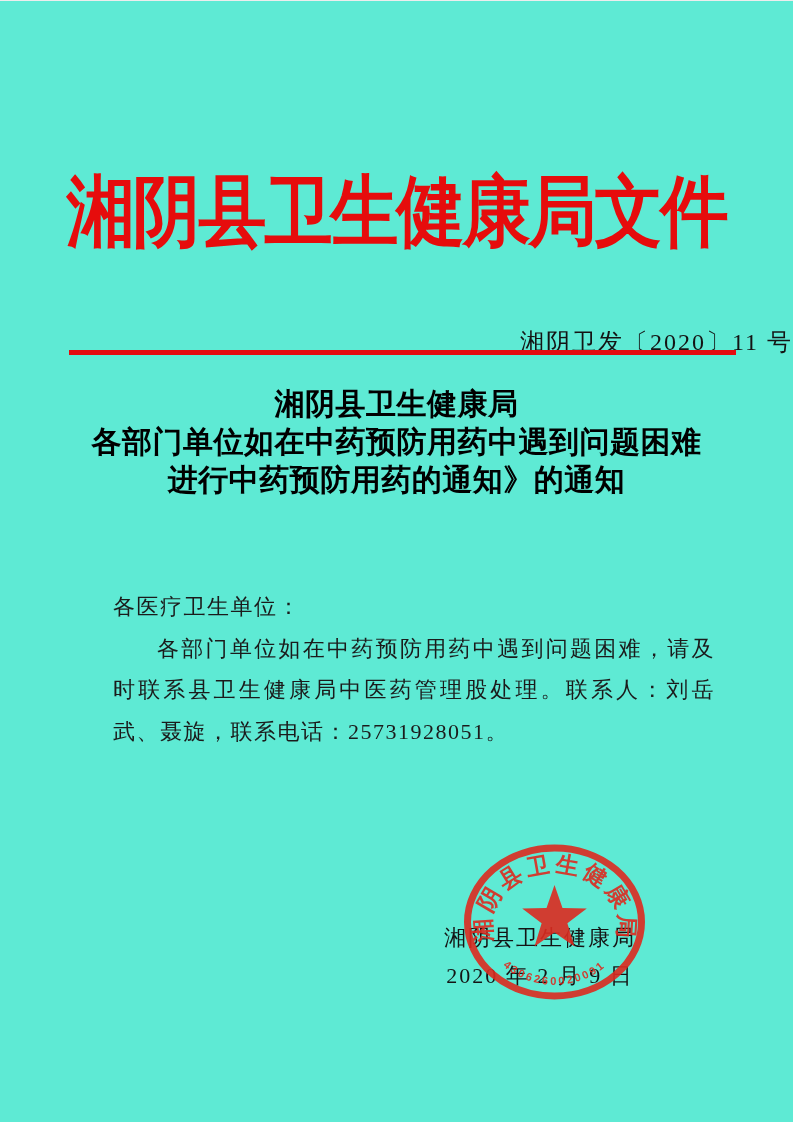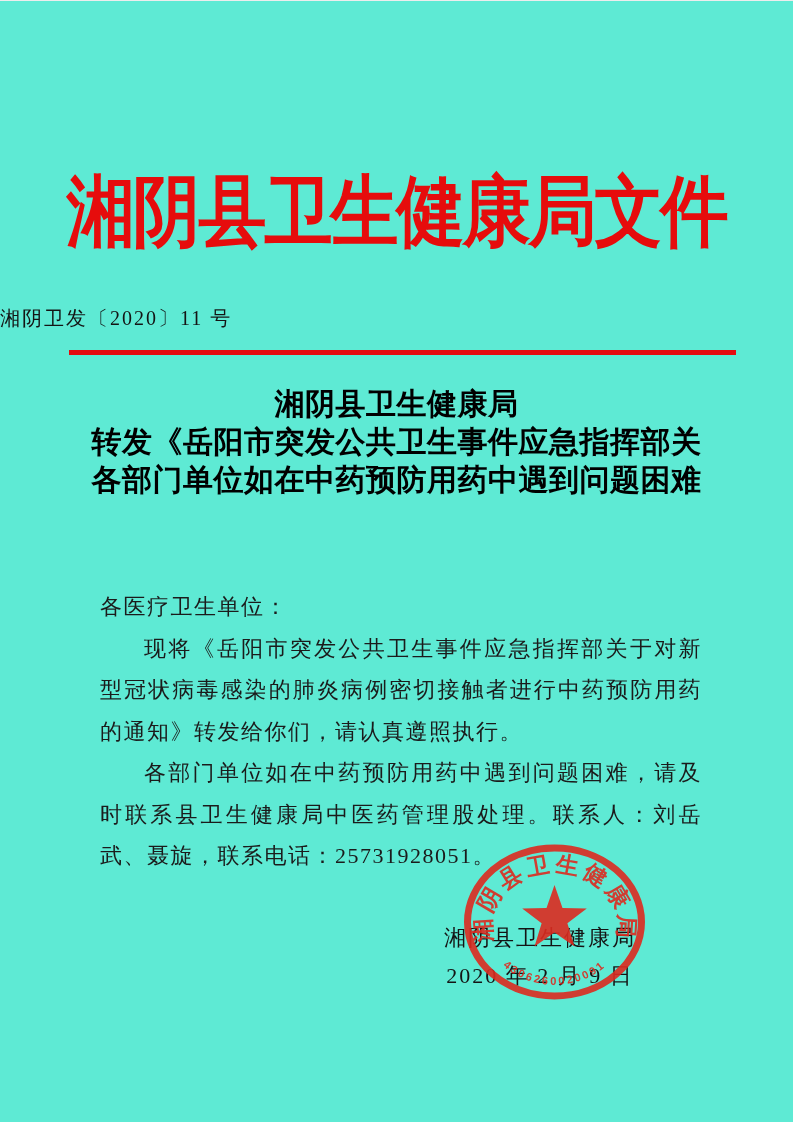--- a/index.html
+++ b/index.html
@@ -31,27 +31,27 @@
     font-weight: 700;
     color: #e60c0c;
     letter-spacing: -2px;
     transform: scaleY(1.14);
     transform-origin: center;
     white-space: nowrap;
   }
   
   .doc-number {
     position: absolute;
-    top: 300px;
+    top: 324px;
     left: 0;
     right: 0;
     height: 34px;
     line-height: 34px;
-    text-align: left;
-    font-size: 20px;
+    text-align: right;
+    font-size: 24px;
     letter-spacing: 2px;
     color: #141414;
   }
   
   .red-rule {
     position: absolute;
     top: 349px;
     left: 69px;
     width: 667px;
     height: 5px;
@@ -67,21 +67,21 @@
     font-size: 30px;
     line-height: 38px;
     font-weight: 700;
     color: #000000;
     letter-spacing: 0.5px;
   }
   
   .body-text {
     position: absolute;
     top: 585px;
-    left: 100px;
+    left: 113px;
     width: 602px;
     font-size: 22px;
     line-height: 41.5px;
     letter-spacing: 1.5px;
     text-align: justify;
     color: #1b1b1b;
   }
   .body-text p {
     margin: 0;
     text-indent: 2em;
@@ -133,27 +133,26 @@
 <div class="page">
 
   <div class="masthead">湘阴县卫生健康局文件</div>
 
   <div class="doc-number">湘阴卫发〔2020〕11 号</div>
 
   <div class="red-rule"></div>
 
   <div class="doc-title">
     <div>湘阴县卫生健康局</div>
-    <div>转发《岳阳市突发公共卫生事件应急指挥部关</div>
     <div>各部门单位如在中药预防用药中遇到问题困难</div>
+    <div>进行中药预防用药的通知》的通知</div>
   </div>
 
   <div class="body-text">
     <p class="salutation">各医疗卫生单位：</p>
-    <p>现将《岳阳市突发公共卫生事件应急指挥部关于对新型冠状病毒感染的肺炎病例密切接触者进行中药预防用药的通知》转发给你们，请认真遵照执行。</p>
     <p>各部门单位如在中药预防用药中遇到问题困难，请及时联系县卫生健康局中医药管理股处理。联系人：刘岳武、聂旋，联系电话：25731928051。</p>
   </div>
 
   <div class="signature">
     <div>湘阴县卫生健康局</div>
     <div>2020 年 2 月 9 日</div>
   </div>
 
   <svg class="seal" viewBox="0 0 188 162" aria-hidden="true">
     <defs>

